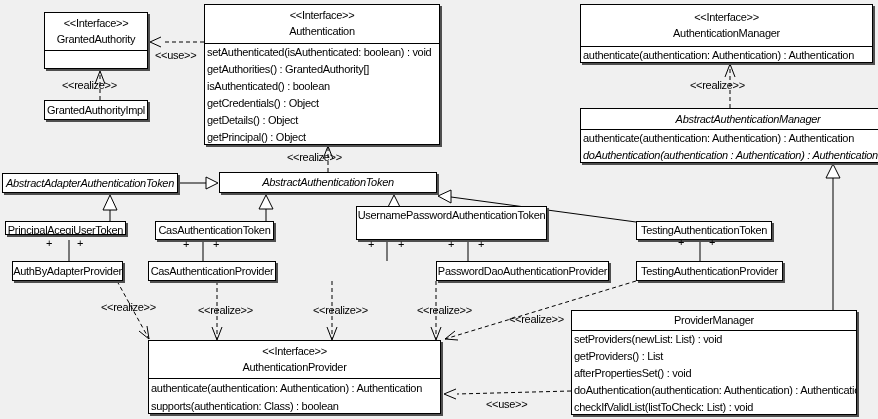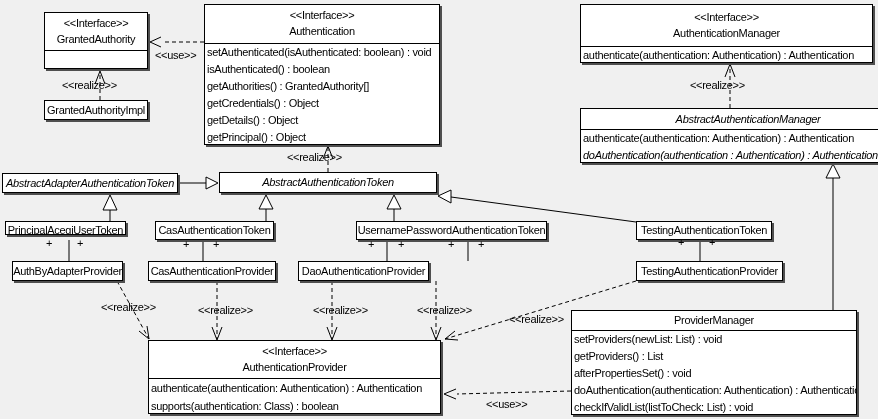--- a/index.html
+++ b/index.html
@@ -130,22 +130,22 @@
     <span>GrantedAuthorityImpl</span>
   </div>
 
   <div class="uml-box" style="left:204px;top:4px;width:236px;height:141px">
     <div class="hdr" style="height:38px">
       <div class="stereo">&lt;&lt;Interface&gt;&gt;</div>
       <div class="cname">Authentication</div>
     </div>
     <div class="methods">
       <div class="m" style="line-height:17px">setAuthenticated(isAuthenticated: boolean) : void</div>
+      <div class="m" style="line-height:17px">getAuthorities() : GrantedAuthority[]</div>
       <div class="m" style="line-height:17px">isAuthenticated() : boolean</div>
-      <div class="m" style="line-height:17px">getAuthorities() : GrantedAuthority[]</div>
       <div class="m" style="line-height:17px">getCredentials() : Object</div>
       <div class="m" style="line-height:17px">getDetails() : Object</div>
       <div class="m" style="line-height:17px">getPrincipal() : Object</div>
     </div>
   </div>
 
   <div class="uml-box" style="left:580px;top:4px;width:293px;height:59px">
     <div class="hdr" style="height:41px">
       <div class="stereo" style="padding-top:5px">&lt;&lt;Interface&gt;&gt;</div>
       <div class="cname">AuthenticationManager</div>
@@ -170,35 +170,35 @@
   <div class="uml-box single abstract" style="left:219px;top:172px;width:218px;height:21px;line-height:19px">
     <span>AbstractAuthenticationToken</span>
   </div>
 
   <div class="uml-box single" style="left:5px;top:221px;width:121px;height:14px;line-height:17px">
     <span>PrincipalAcegiUserToken</span>
   </div>
   <div class="uml-box single" style="left:155px;top:221px;width:119px;height:19px;line-height:17px">
     <span>CasAuthenticationToken</span>
   </div>
-  <div class="uml-box single" style="left:356px;top:221px;width:191px;height:19px;line-height:17px">
+  <div class="uml-box single" style="left:356px;top:206px;width:191px;height:34px;line-height:17px">
     <span>UsernamePasswordAuthenticationToken</span>
   </div>
   <div class="uml-box single" style="left:636px;top:221px;width:136px;height:19px;line-height:17px">
     <span>TestingAuthenticationToken</span>
   </div>
 
   <div class="uml-box single" style="left:12px;top:261px;width:111px;height:20px;line-height:18px">
     <span>AuthByAdapterProvider</span>
   </div>
   <div class="uml-box single" style="left:148px;top:261px;width:128px;height:20px;line-height:18px">
     <span>CasAuthenticationProvider</span>
   </div>
-  <div class="uml-box single" style="left:298px;top:261px;width:131px;height:20px;line-height:18px">
-    <span>DaoAuthenticationProvider</span>
+  <div class="uml-box single" style="left:436px;top:261px;width:173px;height:20px;line-height:18px">
+    <span>PasswordDaoAuthenticationProvider</span>
   </div>
   <div class="uml-box single" style="left:636px;top:261px;width:147px;height:20px;line-height:18px">
     <span>TestingAuthenticationProvider</span>
   </div>
 
   <div class="uml-box" style="left:148px;top:340px;width:293px;height:74px">
     <div class="hdr" style="height:37px">
       <div class="stereo">&lt;&lt;Interface&gt;&gt;</div>
       <div class="cname">AuthenticationProvider</div>
     </div>

